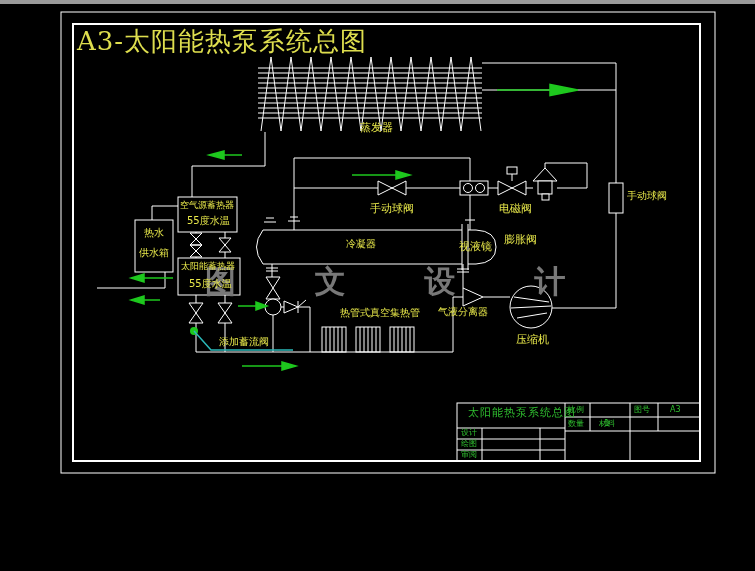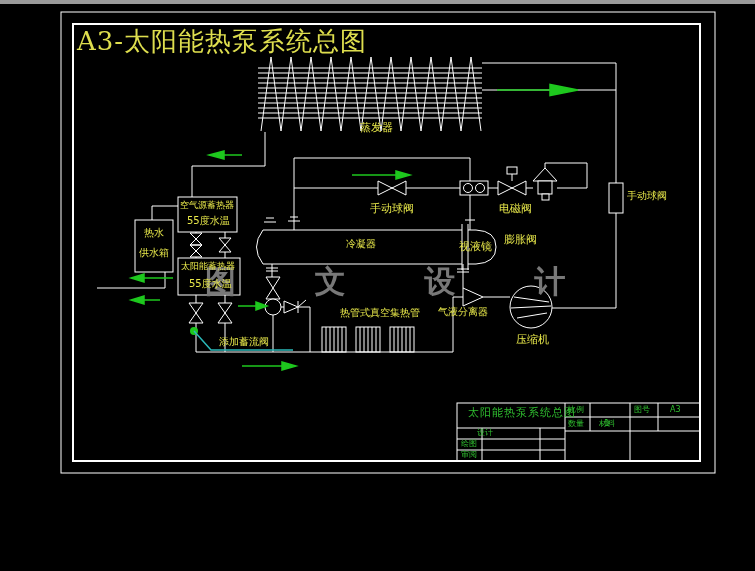--- a/index.html
+++ b/index.html
@@ -163,21 +163,21 @@
 
   <div class="lbl y9" style="left:181px;top:262px;">太阳能蓄热器</div>
   <div class="lbl y10" style="left:189px;top:278px;">55度水温</div>
 
   <div class="lbl y10" style="left:219px;top:336px;">添加蓄流阀</div>
   <div class="lbl y10" style="left:332px;top:307px;margin-left:8px;">热管式真空集热管</div>
   <div class="lbl y10" style="left:438px;top:306px;">气液分离器</div>
   <div class="lbl y11" style="left:516px;top:334px;">压缩机</div>
 
   <div class="lbl" id="tb-name">太阳能热泵系统总图</div>
-  <div class="lbl g8" style="left:461px;top:429px;margin-left:16px;">设计</div>
+  <div class="lbl g8" style="left:461px;top:429px;">设计</div>
   <div class="lbl g8" style="left:461px;top:440px;">绘图</div>
   <div class="lbl g8" style="left:461px;top:451px;">审阅</div>
 
   <div class="lbl g8" style="left:568px;top:406px;">比例</div>
   <div class="lbl g8" style="left:600px;top:406px;"></div>
   <div class="lbl g8" style="left:568px;top:420px;">数量</div>
   <div class="lbl g9" style="left:604px;top:419px;">1</div>
   <div class="lbl g8" style="left:634px;top:406px;">图号</div>
   <div class="lbl g8" style="left:670px;top:406px;">A3</div>
   <div class="lbl g8" style="left:599px;top:420px;">材料</div>

